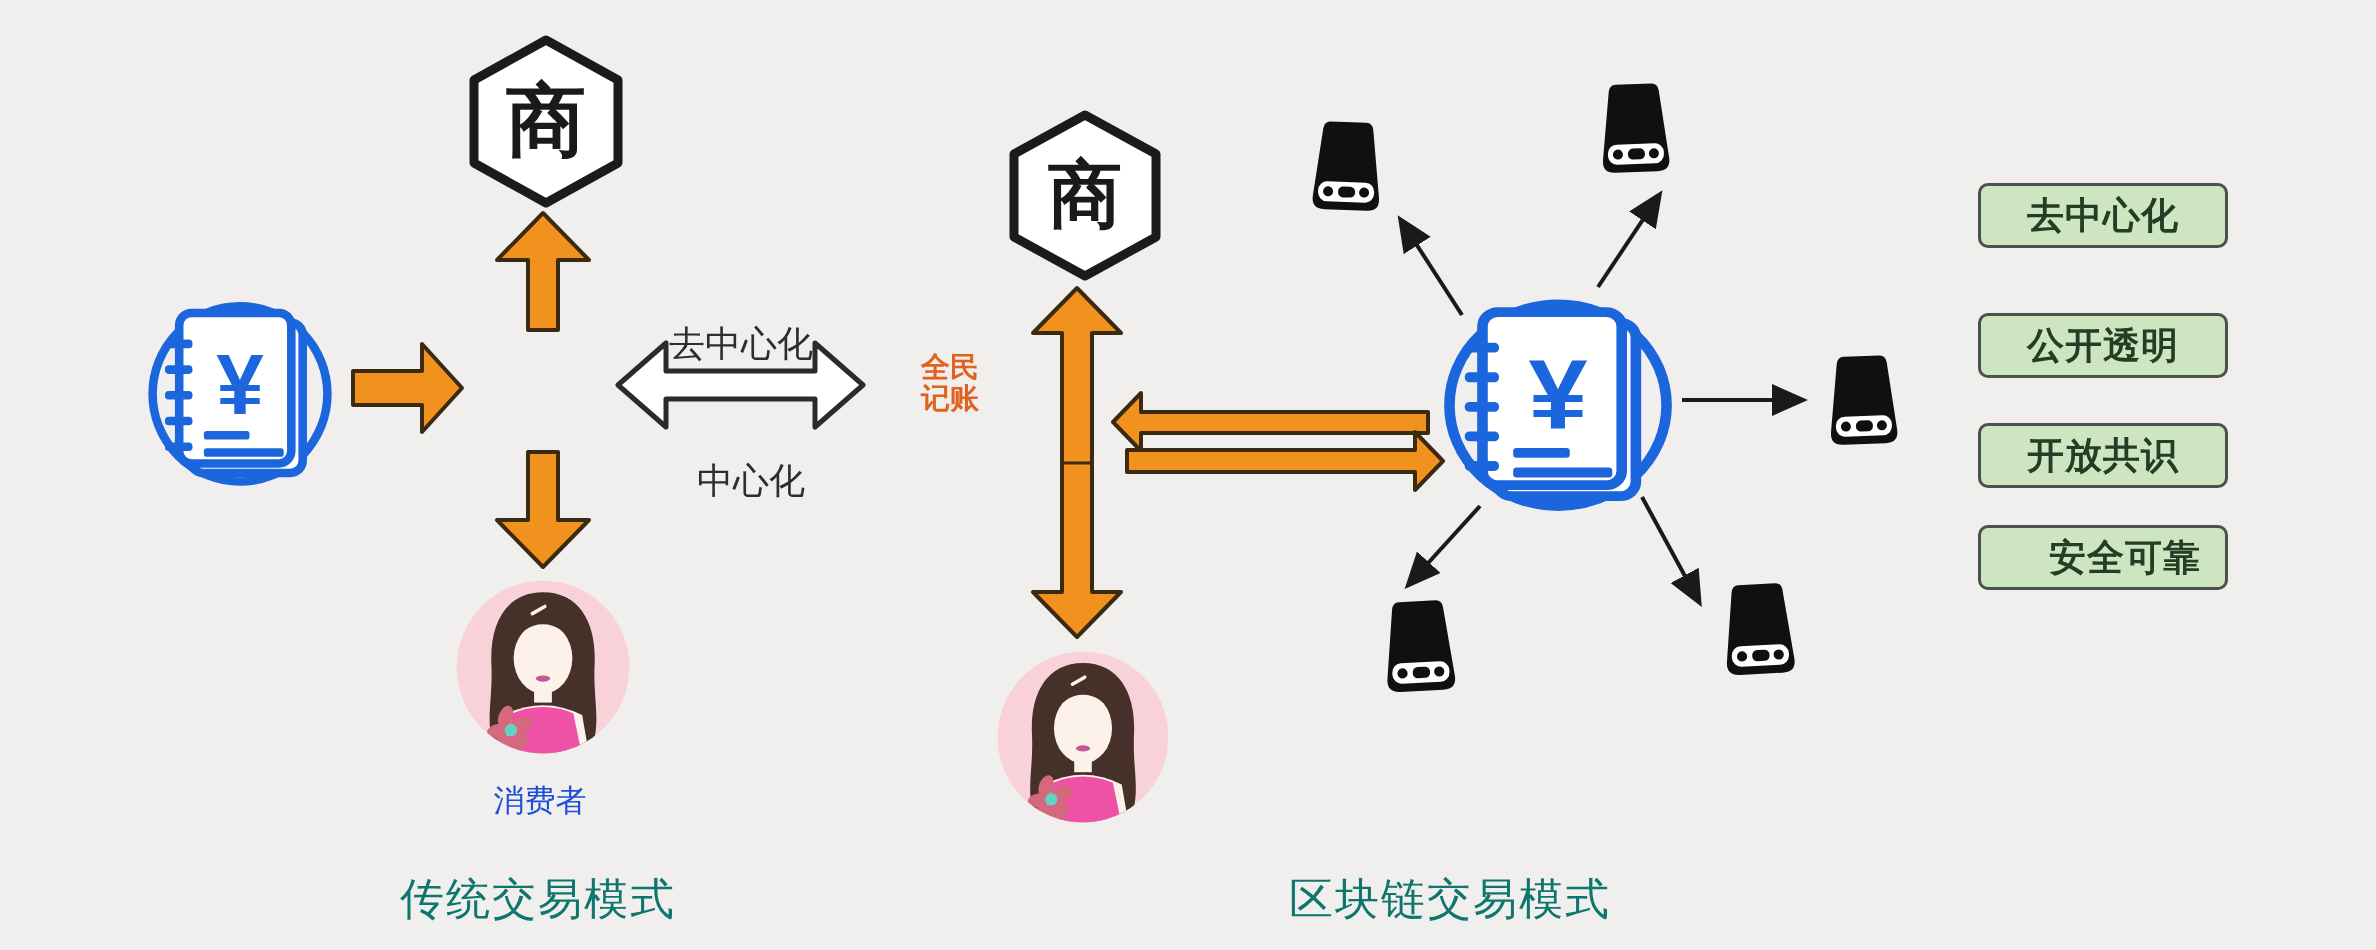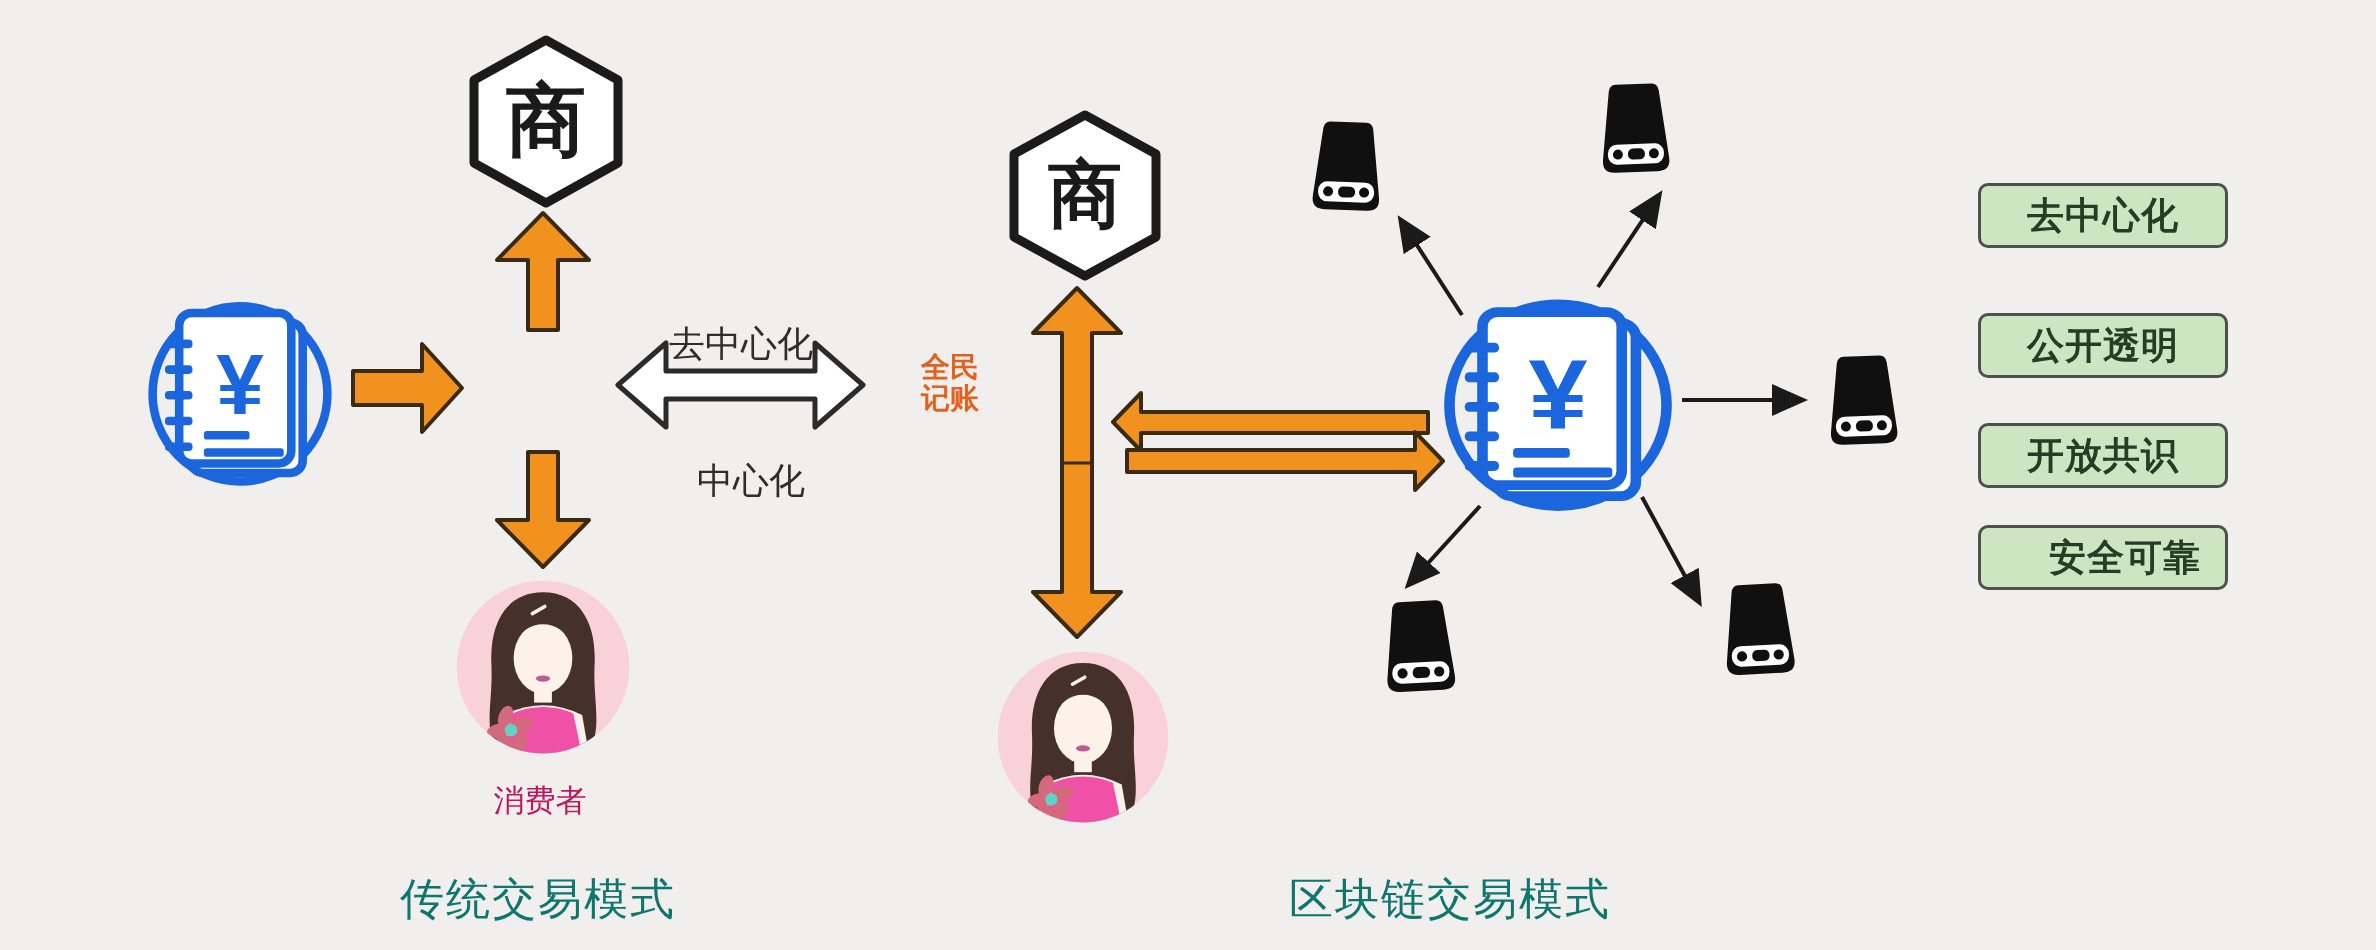--- a/index.html
+++ b/index.html
@@ -21,21 +21,21 @@
     position:absolute;left:477px;top:322px;width:136px;height:134px;
     background:#ffffff;border:6px solid #1f1f1f;border-radius:50%;
     box-sizing:border-box;display:flex;align-items:center;justify-content:center;
   }
   .circle-node .lines{font-size:30px;line-height:1.16;font-weight:500;color:#222;text-align:center;}
   .mid-label{font-size:36px;font-weight:500;color:#2d2d2d;}
   .annotation{
     position:absolute;left:903px;top:352px;width:94px;text-align:center;
     font-size:29px;line-height:1.06;font-weight:700;color:#e2611f;
   }
-  .consumer-label{font-size:31px;color:#be185d;}
+  .consumer-label{font-size:31px;color:#1d4ed8;}
   .section-title{font-size:44px;font-weight:400;color:#0f766e;letter-spacing:2px;}
   .pill{
     position:absolute;left:1978px;width:250px;height:65px;box-sizing:border-box;
     background:#cde6c1;border:3px solid #4b514b;border-radius:10px;
     display:flex;align-items:center;justify-content:center;
     font-size:37px;font-weight:600;color:#253c25;letter-spacing:1px;
   }
 </style>
 </head>
 <body>

